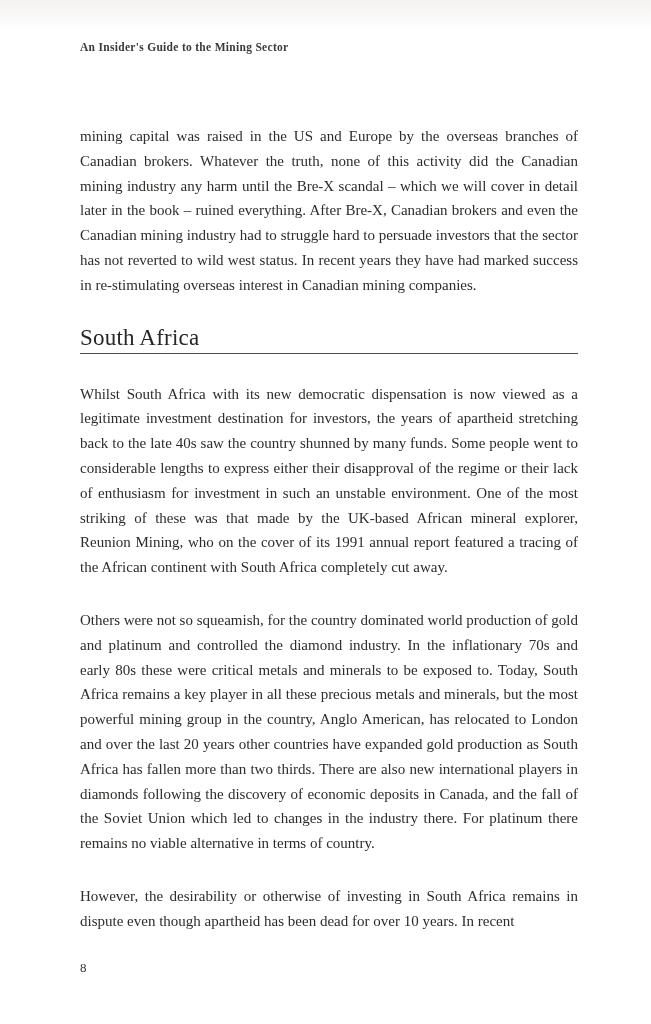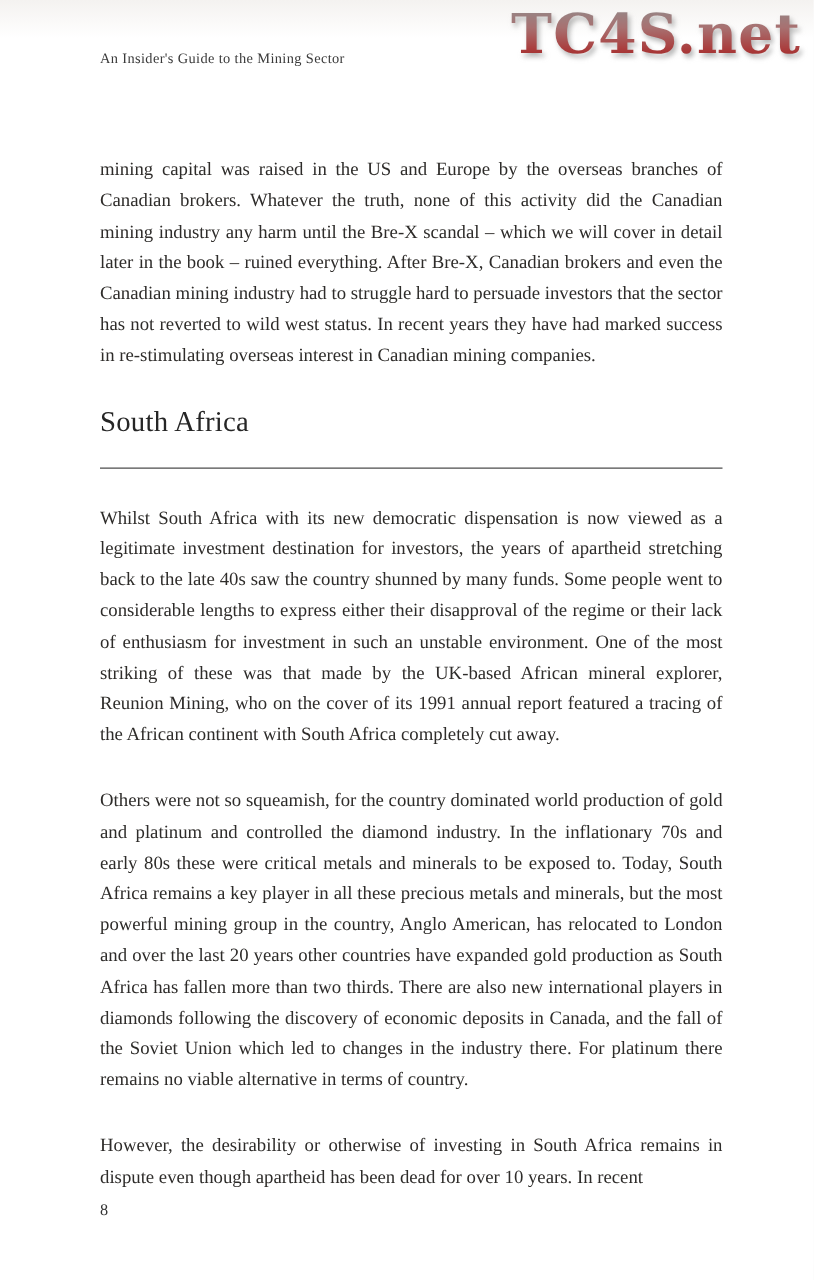--- a/index.html
+++ b/index.html
@@ -18,20 +18,21 @@
   }
 
   
   .running-header {
     position: absolute;
     top: 41px;
     left: 80px;
     font-size: 11.5px;
     letter-spacing: 0.3px;
     color: #3a3a3a;
+    font-weight: bold;
   }
 
   
   .text-column {
     position: absolute;
     top: 96px;
     left: 80px;
     width: 498px;
   }
   .text-column p {
@@ -42,21 +43,21 @@
     margin-bottom: 15px;
     hyphens: none;
     margin-top: 28px;
   }
   .section-heading {
     font-size: 23px;
     font-weight: 400;
     color: #262626;
     letter-spacing: 0.2px;
     margin-top: 27px;
-    padding-bottom: 23px;
+    padding-bottom: 2px;
     border-bottom: 1px solid #4d4d4d;
     margin-bottom: 23px;
   }
 
   
   .page-number {
     position: absolute;
     left: 80px;
     top: 960px;
     font-size: 13px;
@@ -109,21 +110,20 @@
        3px  3px 3px rgba(60, 10, 10, 0.45);
   }
 </style>
 </head>
 <body>
 
 <div class="page">
 
   <div class="running-header">An Insider's Guide to the Mining Sector</div>
 
-  <div class="wm wm-top-right">TC4S.net</div>
 
   <div class="text-column">
     <p>mining capital was raised in the US and Europe by the overseas branches of Canadian brokers. Whatever the truth, none of this activity did the Canadian mining industry any harm until the Bre-X scandal – which we will cover in detail later in the book – ruined everything. After Bre-X, Canadian brokers and even the Canadian mining industry had to struggle hard to persuade investors that the sector has not reverted to wild west status. In recent years they have had marked success in re-stimulating overseas interest in Canadian mining companies.</p>
 
     <h2 class="section-heading">South Africa</h2>
 
     <p>Whilst South Africa with its new democratic dispensation is now viewed as a legitimate investment destination for investors, the years of apartheid stretching back to the late 40s saw the country shunned by many funds. Some people went to considerable lengths to express either their disapproval of the regime or their lack of enthusiasm for investment in such an unstable environment. One of the most striking of these was that made by the UK-based African mineral explorer, Reunion Mining, who on the cover of its 1991 annual report featured a tracing of the African continent with South Africa completely cut away.</p>
 
     <p>Others were not so squeamish, for the country dominated world production of gold and platinum and controlled the diamond industry. In the inflationary 70s and early 80s these were critical metals and minerals to be exposed to. Today, South Africa remains a key player in all these precious metals and minerals, but the most powerful mining group in the country, Anglo American, has relocated to London and over the last 20 years other countries have expanded gold production as South Africa has fallen more than two thirds. There are also new international players in diamonds following the discovery of economic deposits in Canada, and the fall of the Soviet Union which led to changes in the industry there. For platinum there remains no viable alternative in terms of country.</p>
 

